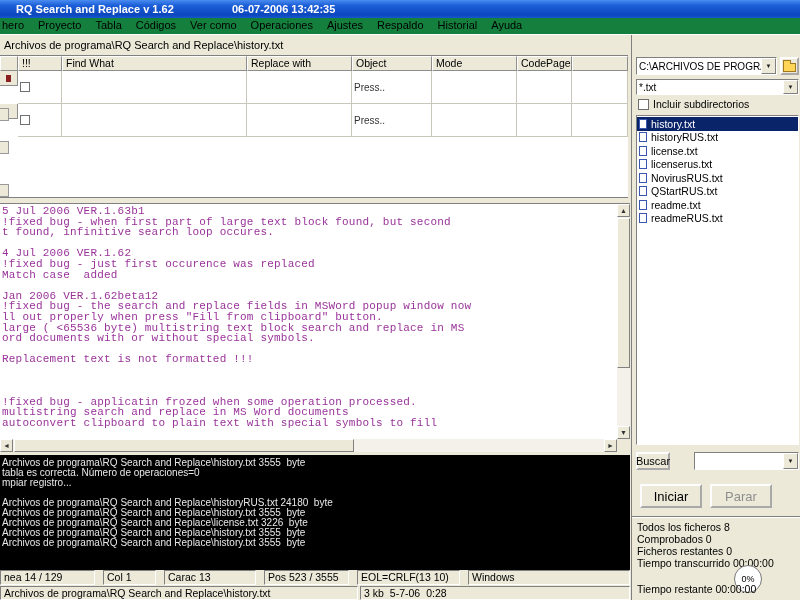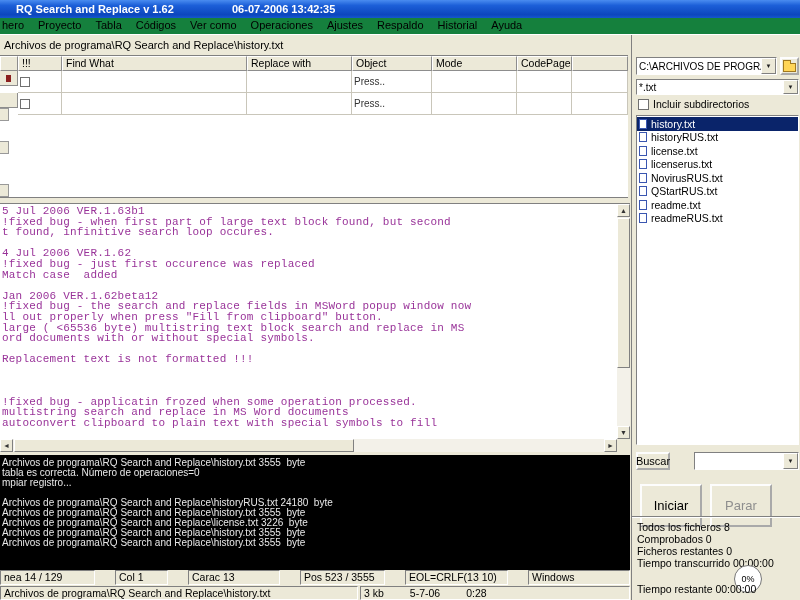--- a/index.html
+++ b/index.html
@@ -24,21 +24,21 @@
   .pathbar{position:absolute;left:0;top:36px;width:630px;height:18px;display:flex;align-items:center;padding-left:4px;white-space:nowrap}
 
   
   .table-panel{position:absolute;left:0;top:55px;width:628px;height:143px;background:#fff;
                border-top:1px solid #808080;border-bottom:1px solid #808080;overflow:hidden}
   .trow{display:flex}
   .tc0{width:18px}.tc1{width:44px}.tc2{width:185px}.tc3{width:105px}.tc4{width:80px}.tc5{width:85px}.tc6{width:55px}.tc7{flex:1}
   .hcell{background:#ECE9D8;border:1px solid;border-color:#fff #8d8d8d #8d8d8d #fff;
          height:15px;line-height:13px;font-size:10.5px;padding:0 3px;overflow:hidden;white-space:nowrap}
   .cell{height:22px;border-right:1px solid #c9c6ba;border-bottom:1px solid #c9c6ba;
-        font-size:10px;padding:0 2px;display:flex;align-items:center;overflow:hidden;white-space:nowrap}
+        font-size:10px;padding:16px 2px;display:flex;align-items:center;overflow:hidden;white-space:nowrap}
   .selcell{height:15px;background:#ECE9D8;border-right:1px solid #8d8d8d;border-bottom:1px solid #8d8d8d;
            display:flex;align-items:center;justify-content:center}
   [data-list="table.rows"] .trow:first-of-type .selcell::after{content:"";width:5px;height:7px;background:#8b2020}
   .cbx{width:10px;height:10px;background:#fff;border:1px solid #707070;display:inline-block}
   .press{color:#333}
 
   
   .cutoff-icon{position:absolute;left:0;width:9px;height:13px;background:#ECE9D8;border:1px solid #999;border-left:none}
   .ci1{top:108px}.ci2{top:141px}.ci3{top:184px}
 
@@ -54,27 +54,27 @@
   .sb-top{top:0;left:0}.sb-bottom{bottom:0;left:0}.sb-left{left:0;top:0}.sb-right{right:0;top:0}
   .vthumb{position:absolute;left:0;top:14px;width:13px;height:150px;background:#ECE9D8;border:1px solid;border-color:#fff #808080 #808080 #fff}
   .hthumb{position:absolute;top:0;left:14px;width:340px;height:13px;background:#ECE9D8;border:1px solid;border-color:#fff #808080 #808080 #fff}
   .sb-corner{position:absolute;right:0;bottom:0;width:13px;height:13px;background:#ECE9D8}
 
   
   .log-panel{position:absolute;left:0;top:455px;width:630px;height:115px;background:#000;padding:3px 0 8px 2px;overflow:hidden}
   .log-line{height:10px;line-height:10px;font-size:10px;color:#e8e8e8;white-space:pre}
 
   
-  .statusbar{position:absolute;left:0;top:570px;width:630px;height:15px;display:flex;gap:20px}
+  .statusbar{position:absolute;left:0;top:570px;width:630px;height:15px;display:flex;gap:8px}
   .sb-panel{border:1px solid;border-color:#808080 #fff #fff #808080;font-size:10.5px;line-height:12px;
             padding:0 3px;overflow:hidden;white-space:nowrap}
   .sp1{width:95px}.sp2{width:53px}.sp3{width:92px}.sp4{width:85px}.sp5{width:103px}.sp6{flex:1}
   .filebar{position:absolute;left:0;top:586px;width:630px;height:14px;display:flex;gap:2px}
   .fb-path{width:358px}
-  .fb-info{flex:1;display:flex;gap:26px}
+  .fb-info{flex:1;display:flex;gap:6px}
 
   
   .right-panel{position:absolute;left:631px;top:35px;width:169px;height:565px;background:#ECE9D8;border-left:1px solid #808080}
   .combo{position:absolute;height:18px;background:#fff;border:1px solid;border-color:#808080 #fff #fff #808080;display:flex;align-items:center}
   .combo-text{flex:1;font-size:10px;padding-left:2px;overflow:hidden;white-space:nowrap}
   .combo-btn{width:15px;height:100%;background:#ECE9D8;border:1px solid;border-color:#fff #808080 #808080 #fff;
              font-size:6px;display:flex;align-items:center;justify-content:center;color:#222}
   .dir-combo{left:4px;top:22px;width:141px}
   .mask-combo{left:4px;top:44px;width:163px;height:16px}
   .btn{background:#ECE9D8;border:2px outset #fdfdfd;display:flex;align-items:center;justify-content:center;font-size:11px;cursor:default}
@@ -83,21 +83,21 @@
   .folder-icon::before{content:"";position:absolute;left:-1px;top:-4px;width:6px;height:3px;background:#ffd558;border:1px solid #a07820;border-bottom:none}
   .subdir-row{position:absolute;left:6px;top:63px;display:flex;align-items:center;gap:4px;font-size:10.5px;white-space:nowrap}
   .cbx2{width:11px;height:11px;background:#fff;border:1px solid #707070;display:inline-block;flex:0 0 auto}
   .file-list{position:absolute;left:4px;top:80px;width:163px;height:330px;background:#fff;
              border:1px solid;border-color:#808080 #fff #fff #808080;padding-top:1px;overflow:hidden}
   .file-item{display:flex;align-items:center;height:13.5px;padding-left:2px;gap:4px;font-size:10.5px;white-space:nowrap}
   .file-item.selected{background:#0A246A;color:#fff}
   .doc-icon{width:8px;height:10px;background:#fff;border:1px solid #3a56b0;flex:0 0 auto}
   .buscar-btn{position:absolute;left:4px;top:417px;width:34px;height:18px}
   .search-combo{left:62px;top:417px;width:105px}
-  .big-btn{position:absolute;top:449px;width:62px;height:43px;font-size:13px}
+  .big-btn{position:absolute;top:449px;width:62px;height:24px;font-size:13px}
   .iniciar-btn{left:8px}
   .parar-btn{left:78px;color:#8e8e8e}
   .rp-divider{position:absolute;left:0;top:481px;width:169px;height:2px;border-top:1px solid #808080;border-bottom:1px solid #fff}
   .stats{position:absolute;left:5px;top:486px;width:160px}
   .stat-line{height:12px;line-height:12px;font-size:10.5px;white-space:nowrap}
   .progress-circle{position:absolute;left:102px;top:530px;width:28px;height:28px;border-radius:50%;background:#fff;
                    border:1px solid #777;display:flex;align-items:center;justify-content:center}
   .progress-text{font-size:9px}
   .time-remaining{position:absolute;left:5px;top:548px;font-size:10.5px;white-space:nowrap}
 </style>

